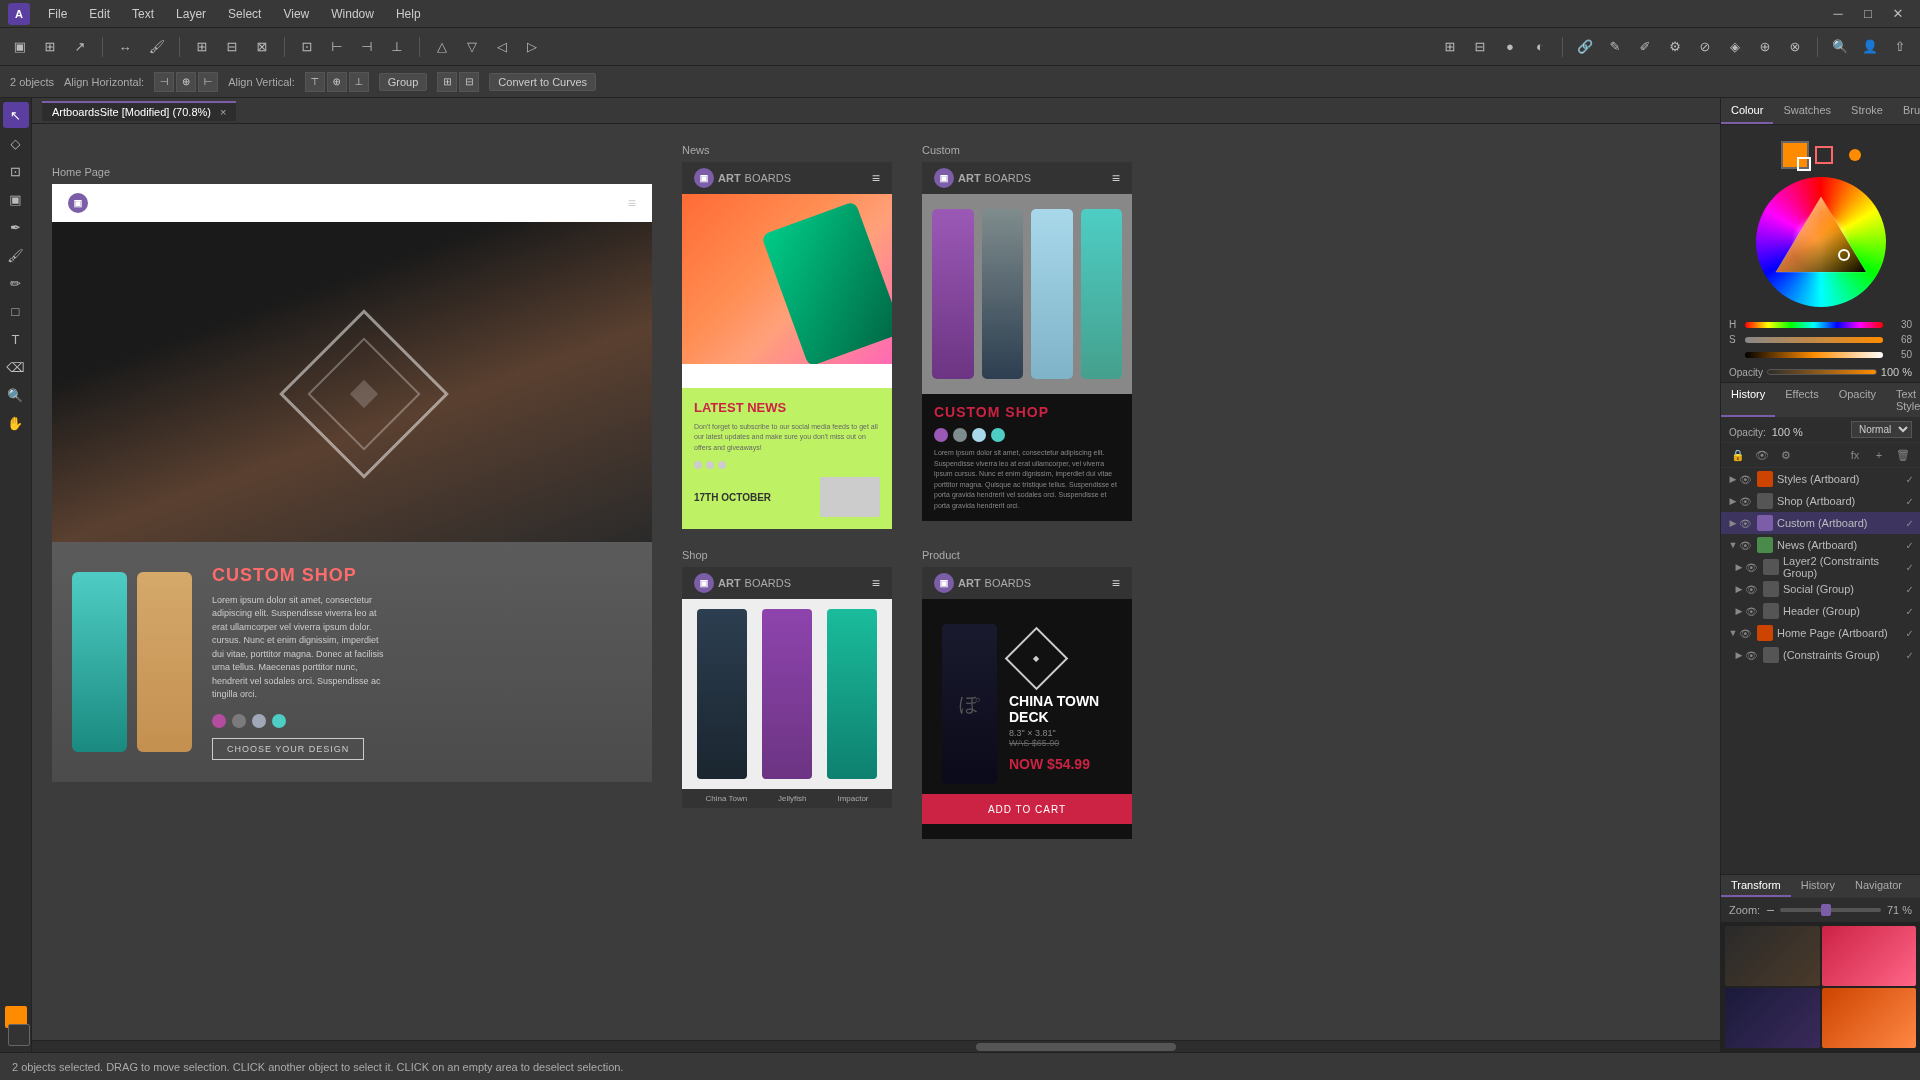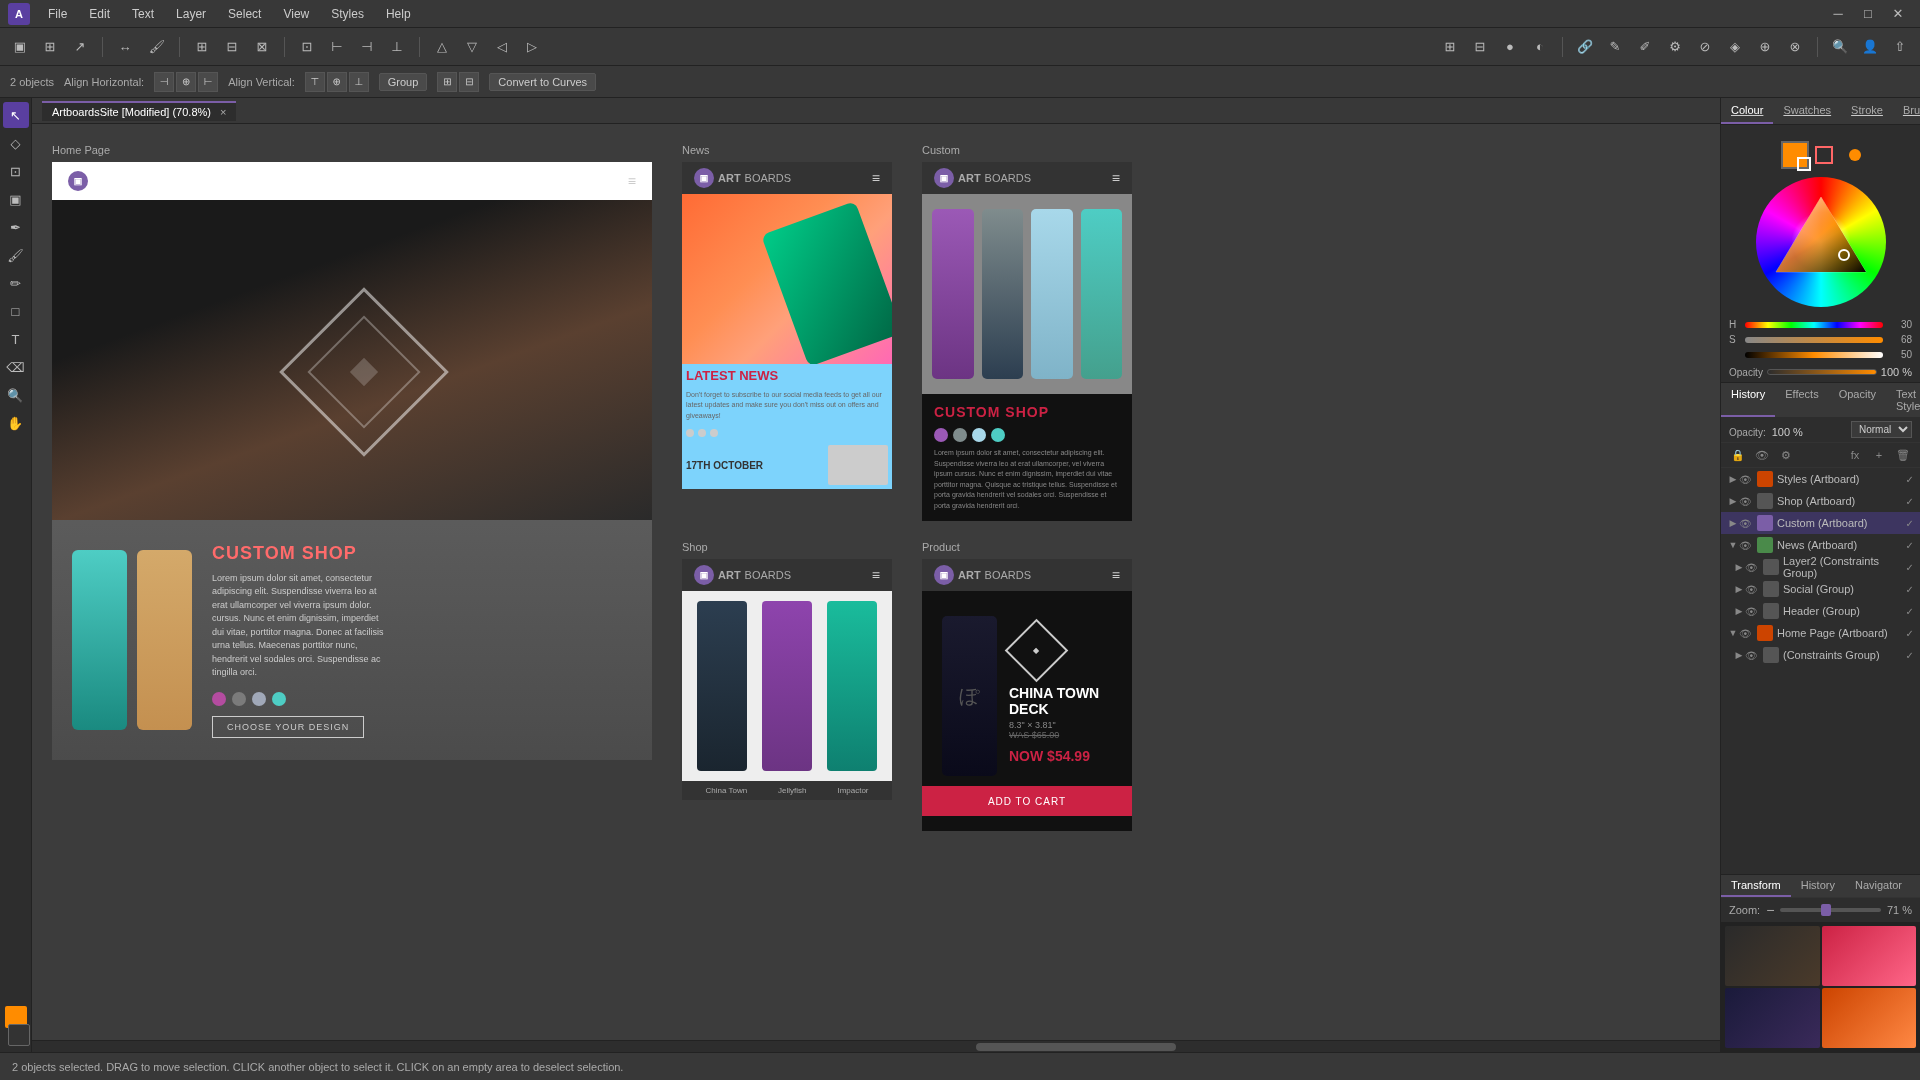--- a/index.html
+++ b/index.html
@@ -275,22 +275,23 @@
       display: flex; align-items: center; justify-content: space-between;
       padding: 0 12px;
     }
     .news-hero-img {
       height: 170px;
       background: linear-gradient(135deg, #ff6b35 0%, #ff8e53 40%, #ffa07a 60%, #ff69b4 100%);
       position: relative;
       overflow: hidden;
     }
     .news-content {
-      background: #7dd3fc;
-      padding: 4px;
+      background: #bef264;
+      padding: 12px;
+      margin-top: 24px;
     }
     .news-title-big {
       font-size: 13px;
       font-weight: bold;
       color: #cc2244;
       line-height: 1.2;
     }
     .news-desc {
       font-size: 7px;
       color: #666;
@@ -427,21 +428,20 @@
       border-left: 1px solid #222;
       display: flex;
       flex-direction: column;
     }
 
     
     .panel-tabs {
       display: flex;
       background: #383838;
       border-bottom: 1px solid #222;
-      text-decoration: underline;
     }
     .panel-tab {
       padding: 6px 10px;
       font-size: 11px;
       color: #aaa;
       cursor: pointer;
       border-bottom: 2px solid transparent;
     }
     .panel-tab.active {
       color: #fff;
@@ -690,21 +690,21 @@
 <div id="menu-bar">
   <div class="menu-logo">
     <span>A</span>
   </div>
   <div class="menu-item">File</div>
   <div class="menu-item">Edit</div>
   <div class="menu-item">Text</div>
   <div class="menu-item">Layer</div>
   <div class="menu-item">Select</div>
   <div class="menu-item">View</div>
-  <div class="menu-item">Styles</div>
+  <div class="menu-item">Window</div>
   <div class="menu-item">Help</div>
   <div style="flex:1"></div>
   <button class="tb-btn">─</button>
   <button class="tb-btn">□</button>
   <button class="tb-btn">✕</button>
 </div>
 
 <div id="toolbar">
   <div class="tb-group">
     <button class="tb-btn">▣</button>
@@ -807,21 +807,21 @@
 
     <div id="doc-tab">
       <div class="tab-title">
         <span>ArtboardsSite [Modified] (70.8%)</span>
         <span class="tab-close">×</span>
       </div>
     </div>
 
     <div id="canvas-content">
 
-      <div class="artboard-container" style="grid-row: 1 / 3;">
+      <div class="artboard-container" style="grid-row: 1 / 3; margin-top: 22px;">
         <div class="artboard-label">Home Page</div>
         <div class="artboard" id="artboard-home">
 
           <div class="home-header">
             <div class="ab-logo">
               <div class="ab-icon">▣</div>
               <span class="ab-text-art">ART</span>
               <span class="ab-text-boards">BOARDS</span>
             </div>
             <span class="hamburger">≡</span>

